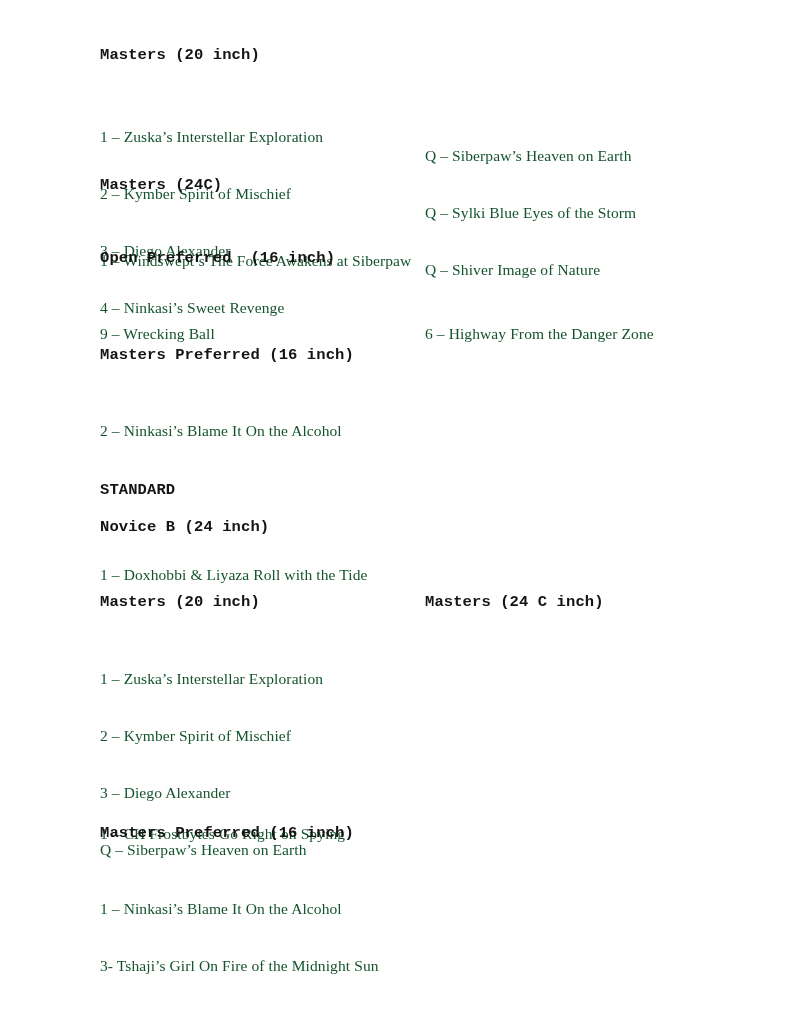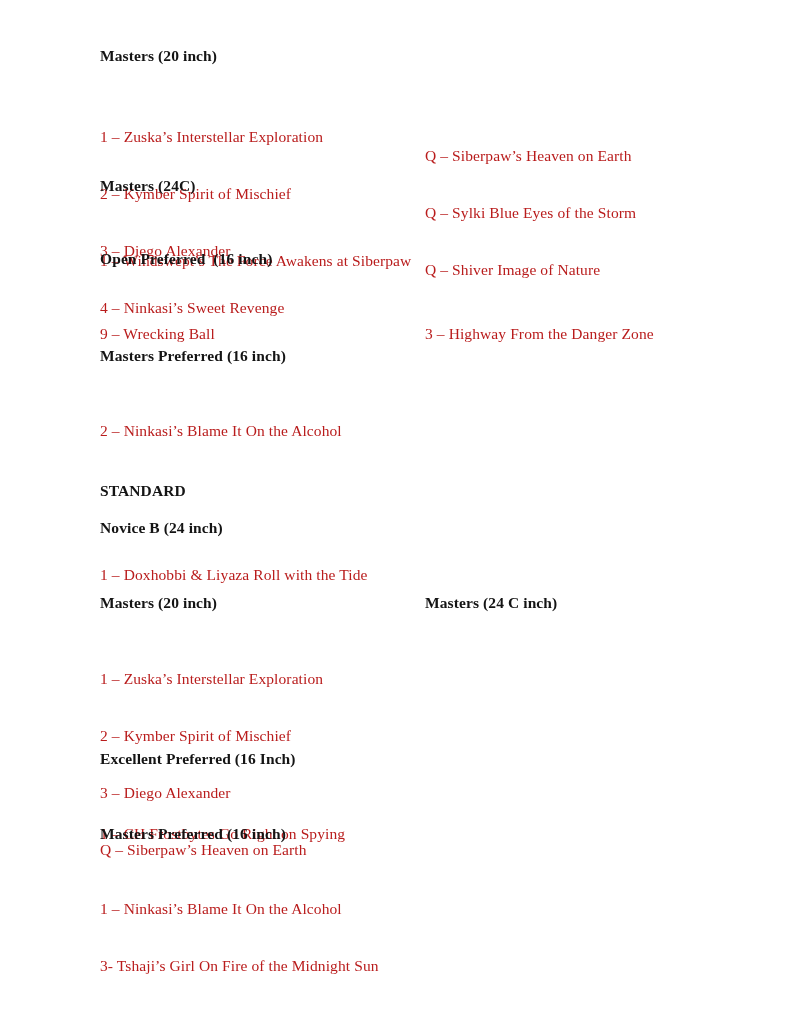--- a/index.html
+++ b/index.html
@@ -15,27 +15,28 @@
     width: 791px;
     height: 1024px;
     background: #ffffff;
     overflow: hidden;
   }
   .t {
     position: absolute;
     font-family: "Liberation Serif", "DejaVu Serif", serif;
     font-size: 15.5px;
     line-height: 19px;
-    color: #b91c1c;
+    color: #14532d;
     white-space: pre-wrap;
     letter-spacing: 0.1px;
   }
   .h {
     font-weight: 700;
     color: #141414;
+    font-family: Liberation Mono, monospace;
   }
   .line {
     min-height: 19px;
   }
 </style>
 </head>
 <body>
 
 <div class="page">
 
@@ -61,21 +62,21 @@
   </div>
 
   <div class="t h" style="top:249px; left:100px">Open Preferred  (16 inch)</div>
 
 
   <div class="t" style="top:286px; left:100px">
     <div class="line">9 – Wrecking Ball</div>
   </div>
 
   <div class="t" style="top:286px; left:425px">
-    <div class="line">3 – Highway From the Danger Zone</div>
+    <div class="line">6 – Highway From the Danger Zone</div>
   </div>
 
   <div class="t h" style="top:346px; left:100px">Masters Preferred (16 inch)</div>
 
   <div class="t" style="top:383px; left:100px">
     <div class="line">2 – Ninkasi’s Blame It On the Alcohol</div>
   </div>
 
   <div class="t h" style="top:481px; left:100px">STANDARD</div>
 
@@ -90,21 +91,20 @@
   <div class="t h" style="top:593px; left:425px">Masters (24 C inch)</div>
 
   <div class="t" style="top:631px; left:100px">
     <div class="line">1 – Zuska’s Interstellar Exploration</div>
     <div class="line">2 – Kymber Spirit of Mischief</div>
     <div class="line">3 – Diego Alexander</div>
     <div class="line">Q – Siberpaw’s Heaven on Earth</div>
   </div>
 
 
-  <div class="t h" style="top:749px; left:100px">Excellent Preferred (16 Inch)</div>
 
   <div class="t" style="top:786px; left:100px">
     <div class="line">1 – CH Frostbytes Go Right on Spying</div>
   </div>
 
   <div class="t h" style="top:824px; left:100px">Masters Preferred (16 inch)</div>
 
   <div class="t" style="top:861px; left:100px">
     <div class="line">1 – Ninkasi’s Blame It On the Alcohol</div>
     <div class="line">3- Tshaji’s Girl On Fire of the Midnight Sun</div>

